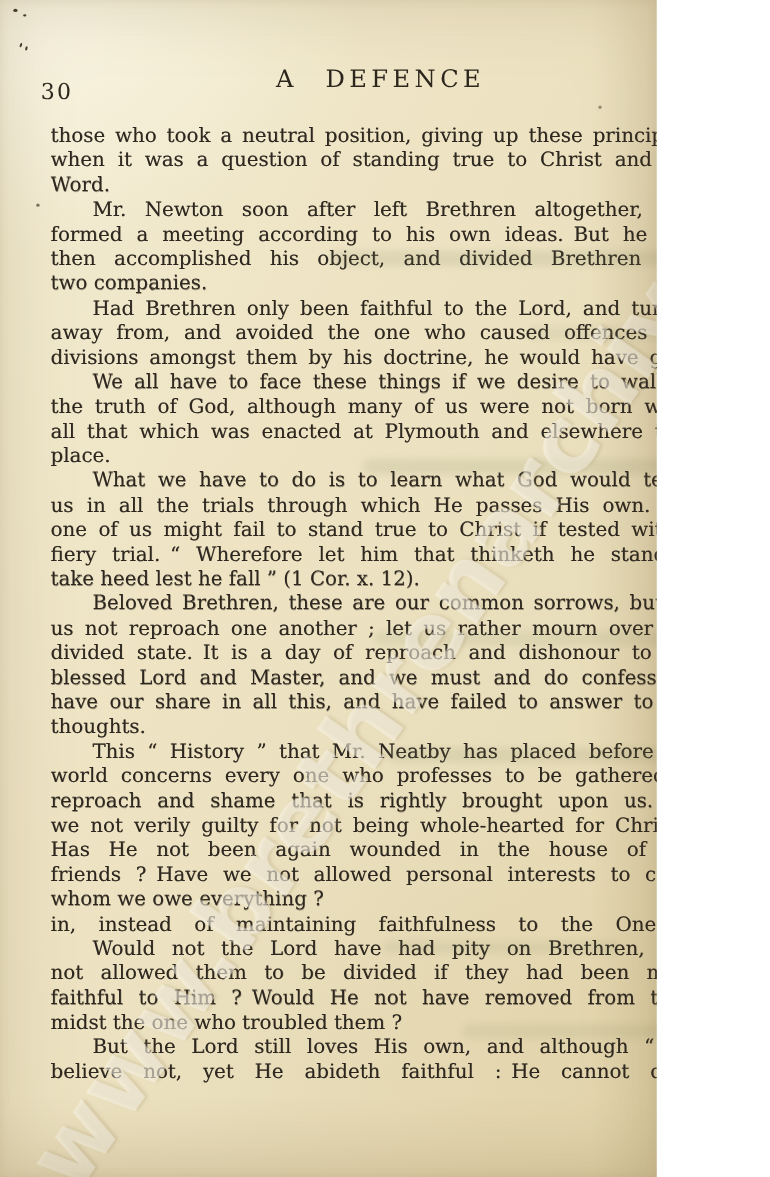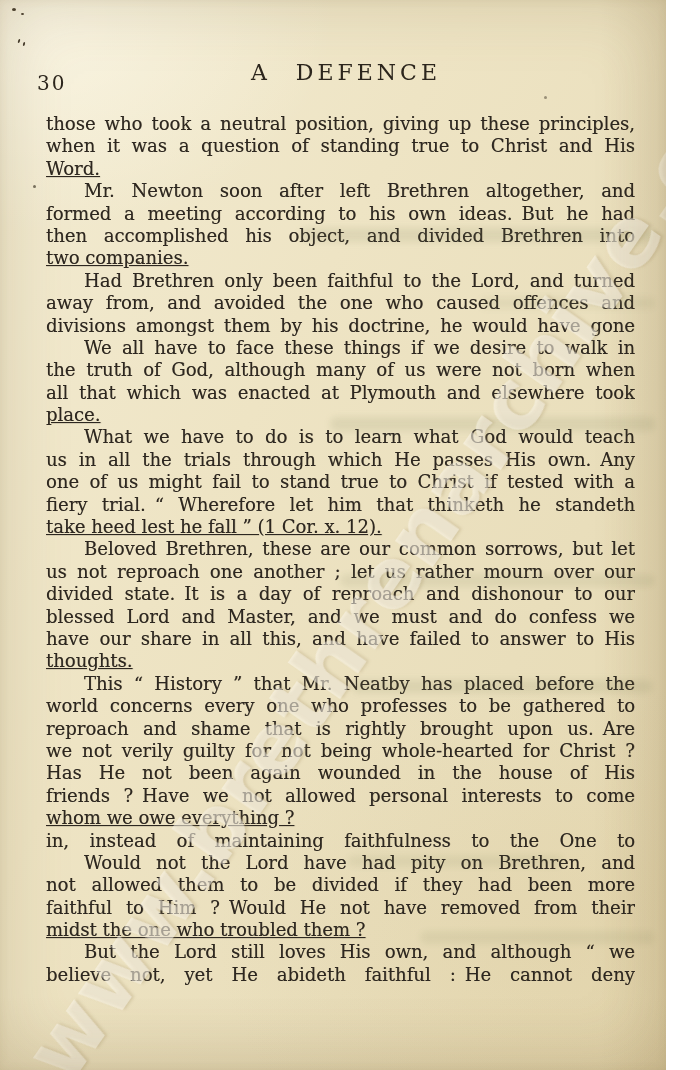--- a/index.html
+++ b/index.html
@@ -1,18 +1,18 @@
 <!DOCTYPE html>
 <html><head>
 <meta charset="utf-8">
 <style>
   html,body{margin:0;padding:0;}
   #page{
     position:relative;
-    width:666px;height:1070px;
+    width:597px;height:1070px;
     overflow:hidden;
     font-family:"DejaVu Serif","Liberation Serif",serif;
     background:
       radial-gradient(ellipse 420px 300px at 6% 2%, rgba(255,252,240,0.55), rgba(255,252,240,0) 70%),
       radial-gradient(ellipse 500px 380px at 85% 88%, rgba(205,185,135,0.18), rgba(205,185,135,0) 70%),
       linear-gradient(to right, rgba(140,110,60,0) 90%, rgba(140,110,60,0.10) 100%),
       linear-gradient(to bottom, rgba(140,110,60,0) 93%, rgba(140,110,60,0.08) 100%),
       linear-gradient(118deg, #f3ecd3 0%, #eee4c4 38%, #e9debb 70%, #e6d9b2 100%);
   }
   .vignette{
@@ -34,21 +34,21 @@
     color:#2d2720;
     font-size:18px;
     text-shadow:0.3px 0.3px 0.4px rgba(45,35,22,0.45);
   }
   .line{
     height:22.4px;line-height:22.4px;
     white-space:nowrap;overflow:hidden;
     text-align:justify;text-align-last:justify;text-justify:inter-word;
   }
   .line.indent{text-indent:38px;}
-  .line.end{text-align-last:left;text-decoration:underline;}
+  .line.end{text-align-last:left;}
   .smudge{
     position:absolute;z-index:1;
     background:rgba(128,132,92,0.14);
     filter:blur(3px);border-radius:7px;pointer-events:none;
   }
   .speck{
     position:absolute;background:#453c2d;border-radius:50%;
     z-index:3;pointer-events:none;
   }
   .watermark{

